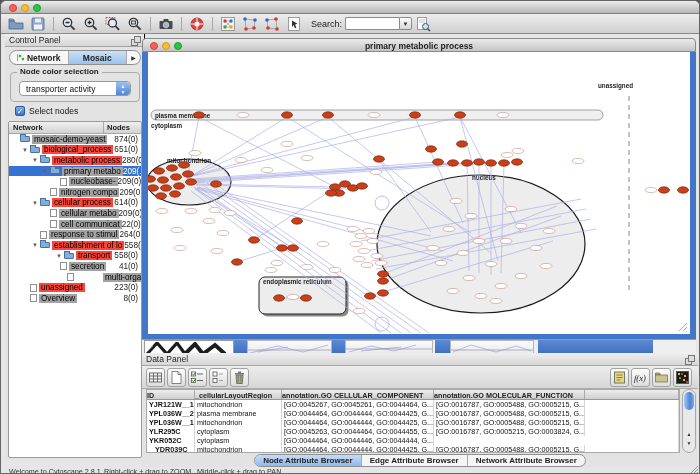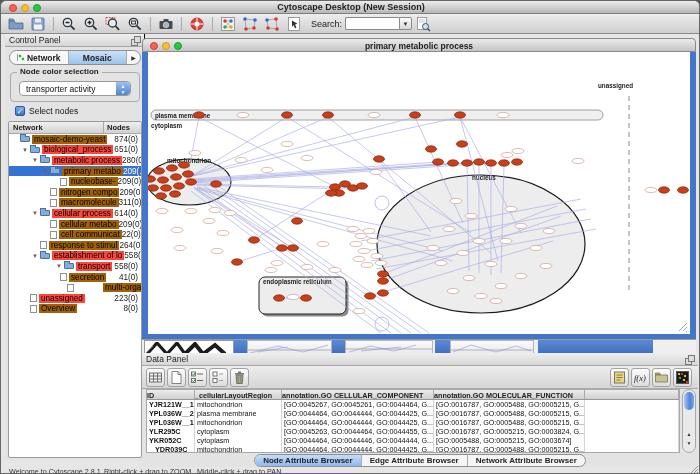--- a/index.html
+++ b/index.html
@@ -41,21 +41,21 @@
   .tree-head{display:flex;height:12px;background:linear-gradient(#EFEFEF,#D2D2D2);border-bottom:1px solid #A8A8A8;font-size:7.5px;font-weight:bold;color:#222;}
   .tree-head .c1{flex:1;padding:1px 0 0 4px;}
   .tree-head .c2{width:38px;border-left:1px solid #AAA;padding:1px 0 0 3px;}
   .tree-row{display:flex;align-items:center;height:10.6px;font-size:8.2px;white-space:nowrap;overflow:hidden;}
   .tree-row.sel{background:#3472D3;}
   .tree-arrow{width:8px;flex:none;font-size:6px;color:#7A5C4E;line-height:10px;}
   .ico-folder{display:inline-block;width:10px;height:6px;background:#86ACD8;border:1px solid #4A6FA5;border-radius:1px;margin:0 2px 0 0;position:relative;flex:none;}
   .ico-folder:before{content:"";position:absolute;left:-1px;top:-3px;width:4px;height:2px;background:#86ACD8;border:1px solid #4A6FA5;border-bottom:0;}
   .ico-file{display:inline-block;width:7px;height:8px;background:#FFF;border:1px solid #909090;margin:0 2px 0 0;flex:none;}
   .tree-label{padding:0 2px;color:#000;flex:none;}
-  .tree-label.green{background:#a16207;}
+  .tree-label.green{background:#a3a3a3;}
   .tree-label.red{background:#FB463C;}
   .tree-count{margin-left:auto;padding-right:3px;color:#222;flex:none;}
   .tree-row.sel .tree-count{color:#FFF;}
   
   .netwin{position:absolute;left:141px;top:37px;width:554px;height:301px;}
   .net-titlebar{position:relative;height:14px;background:linear-gradient(#EBEBEB,#C4C4C4);border:1px solid #8A8A8A;border-radius:4px 4px 0 0;}
   .net-titlebar .tl{top:3px;}
   .net-titlebar .tl.red{left:7px;}.net-titlebar .tl.yellow{left:19px;}.net-titlebar .tl.green{left:31px;}
   .net-titlebar .title{position:absolute;left:0;right:0;top:2px;text-align:center;font-size:8.5px;font-weight:bold;color:#222;}
   .net-frame{position:absolute;left:0;top:14px;width:554px;height:287px;background:#4376C9;padding:0 6px 5px 6px;}
@@ -91,21 +91,20 @@
 </style>
 </head>
 <body>
 
 <div id="app">
 
   <div class="titlebar">
     <span class="tl red"></span>
     <span class="tl yellow"></span>
     <span class="tl green"></span>
-    <div class="title">Cytoscape Desktop (New Session)</div>
   </div>
 
   <div class="toolbar">
     <button class="tb-btn">
         <svg width="16" height="16" viewBox="0 0 16 16">
           <path d="M1 5v-2h4l1.5 2z" fill="#9DB8D8" stroke="#46648C" stroke-width="0.8"></path>
           <path d="M1 5h5l1.5 2H15v6H1z" fill="#7E9CC0" stroke="#46648C" stroke-width="0.8"></path>
         </svg>
       </button>
     <button class="tb-btn">
@@ -276,26 +275,20 @@
             <span class="tree-arrow"></span>
             <span class="ico-file"></span>
             <span class="tree-label green">nucleobase-</span>
             <span class="tree-count">209(0)</span>
           </div>
           <div class="tree-row" style="padding-left: 33px;">
             <span class="tree-arrow"></span>
             <span class="ico-file"></span>
             <span class="tree-label green">nitrogen compo</span>
             <span class="tree-count">209(0)</span>
-          </div>
-          <div class="tree-row" style="padding-left: 33px;">
-            <span class="tree-arrow"></span>
-            <span class="ico-file"></span>
-            <span class="tree-label green">macromolecule</span>
-            <span class="tree-count">311(0)</span>
           </div>
           <div class="tree-row" style="padding-left: 23px;">
             <span class="tree-arrow">▼</span>
             <span class="ico-folder"></span>
             <span class="tree-label red">cellular process</span>
             <span class="tree-count">614(0)</span>
           </div>
           <div class="tree-row" style="padding-left: 33px;">
             <span class="tree-arrow"></span>
             <span class="ico-file"></span>
@@ -679,21 +672,20 @@
             <span class="cell c0" style="width: 48px;">YLR295C</span>
             <span class="cell c1" style="width: 87px;">cytoplasm</span>
             <span class="cell c2" style="width: 152px;">[GO:0045263, GO:0044464, GO:0044455, G...</span>
             <span class="cell c3" style="width: 151px;">[GO:0016787, GO:0005215, GO:0003824, G...</span>
             <span class="cell" style="flex: 1 1 0%;"></span>
           </div>
           <div class="dt-row">
             <span class="cell c0" style="width: 48px;">YKR052C</span>
             <span class="cell c1" style="width: 87px;">cytoplasm</span>
             <span class="cell c2" style="width: 152px;">[GO:0044464, GO:0044446, GO:0044444, G...</span>
-            <span class="cell c3" style="width: 151px;">[GO:0005488, GO:0005215, GO:0003674]</span>
             <span class="cell" style="flex: 1 1 0%;"></span>
           </div>
           <div class="dt-row">
             <span class="cell c0" style="width: 48px; padding-left: 8px;">YDR039C__1</span>
             <span class="cell c1" style="width: 87px;">mitochondrion</span>
             <span class="cell c2" style="width: 152px;">[GO:0044464, GO:0044444, GO:0044425, G...</span>
             <span class="cell c3" style="width: 151px;">[GO:0016787, GO:0005488, GO:0005215, G...</span>
             <span class="cell" style="flex: 1 1 0%;"></span>
           </div>
         </div>

